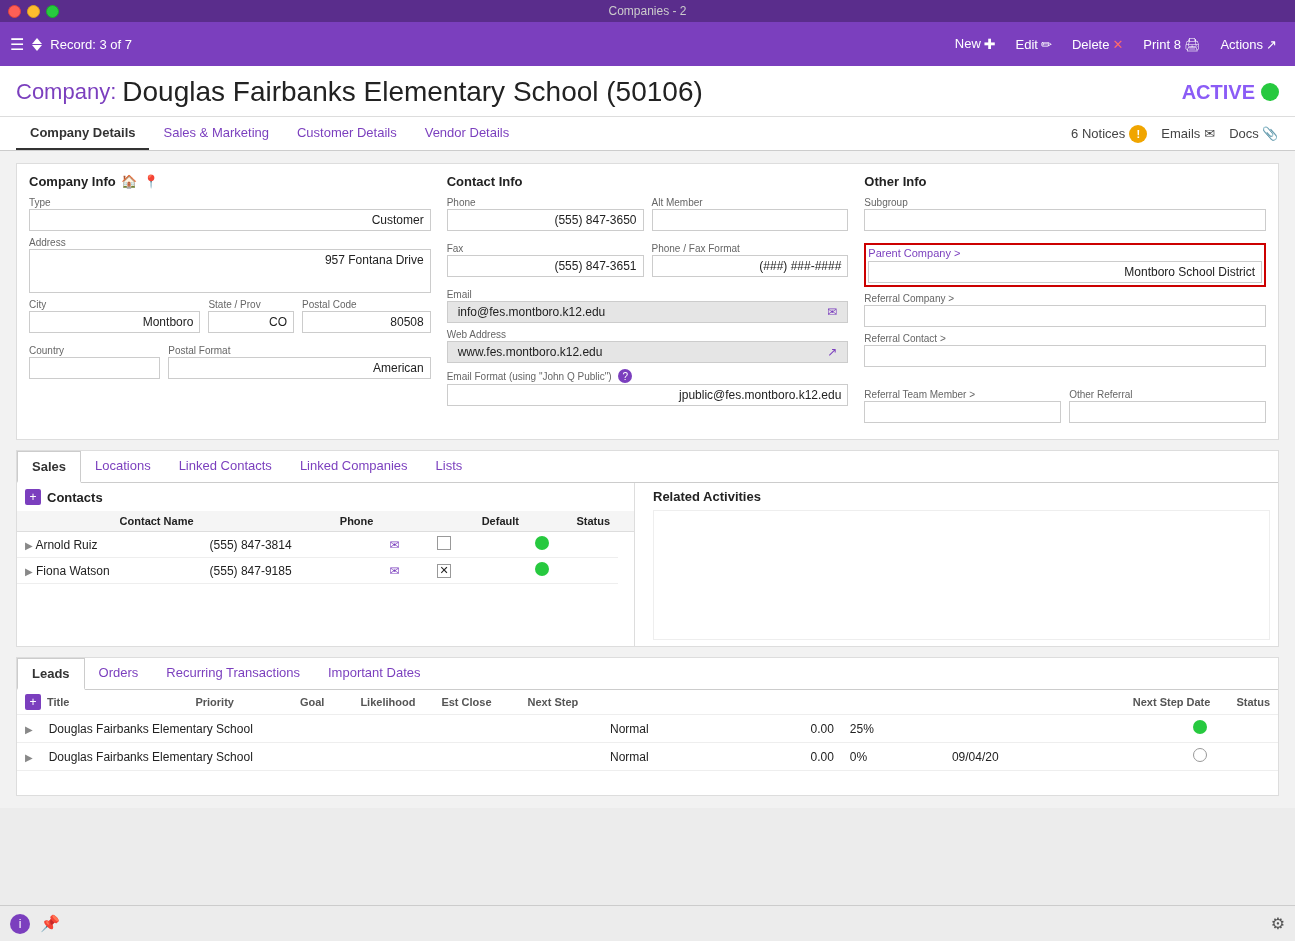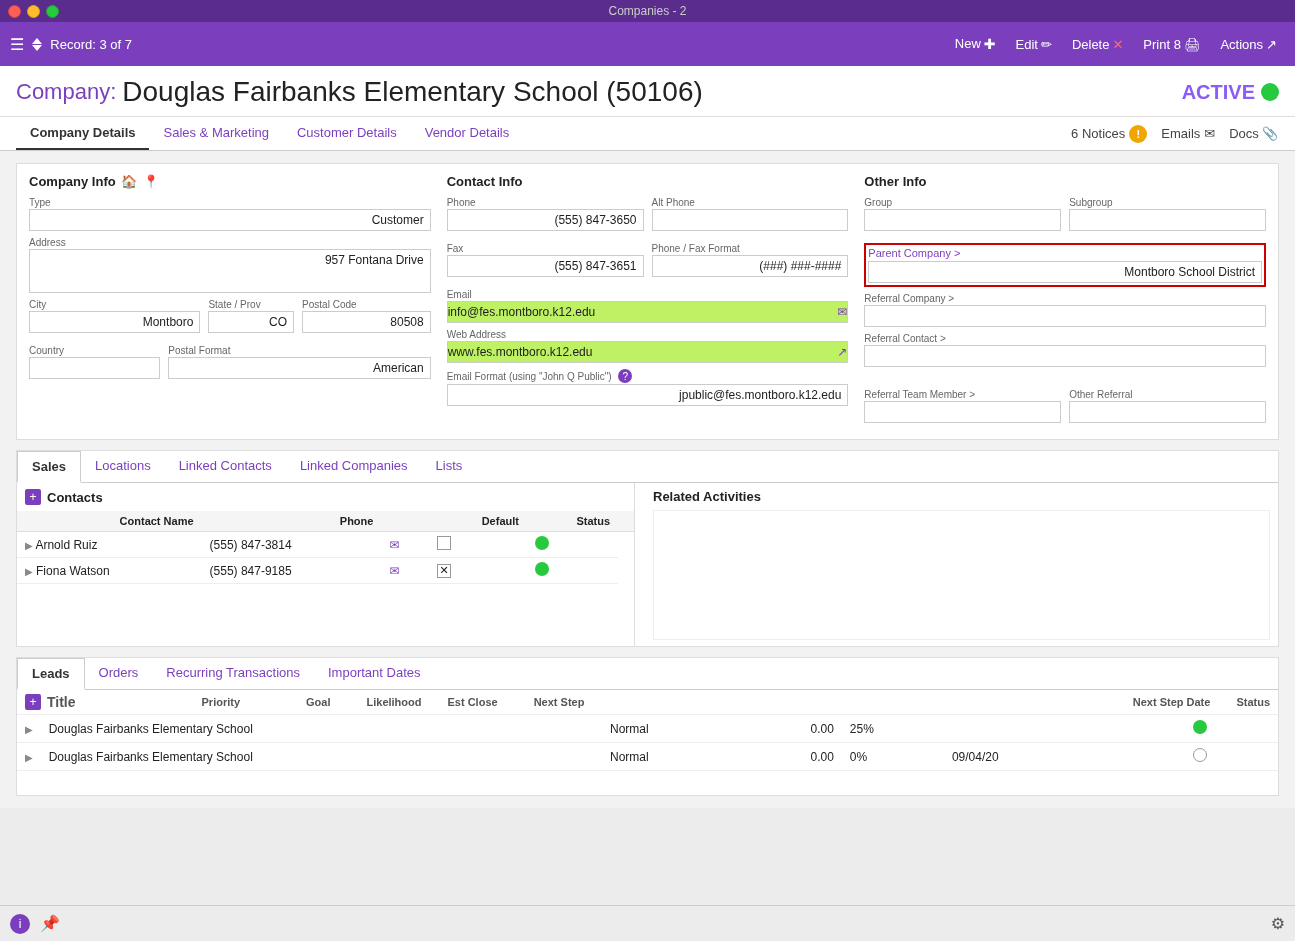--- a/index.html
+++ b/index.html
@@ -49,21 +49,21 @@
     .info-row { display: flex; gap: 16px; background: white; padding: 10px 12px; border: 1px solid #ddd; }
     .info-section { flex: 1; }
     .info-section-title { font-weight: 700; font-size: 13px; margin-bottom: 8px; display: flex; align-items: center; gap: 6px; }
     .info-section-title .icon { color: #7b3fbe; cursor: pointer; }
     .field-group { margin-bottom: 6px; }
     .field-label { font-size: 10px; color: #666; margin-bottom: 1px; }
     .field-value { border: 1px solid #ccc; background: white; padding: 3px 6px; font-size: 12px; min-height: 22px; text-align: right; }
     .field-value.wide { width: 100%; display: block; }
     .field-row { display: flex; gap: 8px; }
     .field-row .field-group { flex: 1; }
-    .field-value-inline { display: flex; align-items: center; gap: 4px; border: 1px solid #ccc; padding: 3px 0; font-size: 12px; min-height: 22px; background: #bef264; }
+    .field-value-inline { display: flex; align-items: center; gap: 4px; border: 1px solid #ccc; padding: 3px 10px; font-size: 12px; min-height: 22px; background: #e5e5e5; }
     .email-icon { color: #7b3fbe; cursor: pointer; }
     .web-icon { color: #7b3fbe; cursor: pointer; }
 
     
     .parent-company-box { border: 2px solid #cc0000; padding: 2px; }
     .parent-company-label { font-size: 11px; color: #555; margin-bottom: 2px; cursor: pointer; }
     .parent-company-label span { color: #7b3fbe; }
 
     
     .sub-tabs-row { background: white; display: flex; align-items: center; border-bottom: 1px solid #ccc; padding: 0 0; border: 1px solid #ddd; }
@@ -232,21 +232,21 @@
     <div class="info-section">
       <div class="info-section-title">
         <span>Contact Info</span>
       </div>
       <div class="field-row">
         <div class="field-group" style="flex:1;">
           <div class="field-label">Phone</div>
           <div class="field-value" style="width:100%;">(555) 847-3650</div>
         </div>
         <div class="field-group" style="flex:1;">
-          <div class="field-label">Alt Phone</div>
+          <div class="field-label">Alt Member</div>
           <div class="field-value" style="width:100%;min-height:22px;"></div>
         </div>
       </div>
       <div class="field-row" style="margin-top:6px;">
         <div class="field-group" style="flex:1;">
           <div class="field-label">Fax</div>
           <div class="field-value" style="width:100%;">(555) 847-3651</div>
         </div>
         <div class="field-group" style="flex:1;">
           <div class="field-label">Phone / Fax Format</div>
@@ -274,24 +274,20 @@
         </div>
         <div class="field-value wide">jpublic@fes.montboro.k12.edu</div>
       </div>
     </div>
 
     <div class="info-section">
       <div class="info-section-title">
         <span>Other Info</span>
       </div>
       <div class="field-row">
-        <div class="field-group" style="flex:1;">
-          <div class="field-label">Group</div>
-          <div class="field-value" style="width:100%;min-height:22px;"></div>
-        </div>
         <div class="field-group" style="flex:1;">
           <div class="field-label">Subgroup</div>
           <div class="field-value" style="width:100%;min-height:22px;"></div>
         </div>
       </div>
       <div class="field-group parent-company-box" style="margin-top:6px;">
         <div class="parent-company-label">
           <span>Parent Company &gt;</span>
         </div>
         <div class="field-value wide">Montboro School District</div>
@@ -382,21 +378,21 @@
     <div class="bottom-tabs-row" style="border:none;border-bottom:1px solid #ccc;">
       <div class="bottom-tab active">Leads</div>
       <div class="bottom-tab colored">Orders</div>
       <div class="bottom-tab colored">Recurring Transactions</div>
       <div class="bottom-tab colored">Important Dates</div>
     </div>
 
     <div class="leads-table-container" style="border:none;">
       <div class="leads-add-row">
         <button class="add-btn">+</button>
-        <span style="font-size:14px;font-weight:600;color:#555;">Title</span>
+        <span style="font-size:11px;font-weight:600;color:#555;">Title</span>
         <span style="font-size:11px;font-weight:600;color:#555;margin-left:120px;">Priority</span>
         <span style="font-size:11px;font-weight:600;color:#555;margin-left:60px;">Goal</span>
         <span style="font-size:11px;font-weight:600;color:#555;margin-left:30px;">Likelihood</span>
         <span style="font-size:11px;font-weight:600;color:#555;margin-left:20px;">Est Close</span>
         <span style="font-size:11px;font-weight:600;color:#555;margin-left:30px;">Next Step</span>
         <span style="font-size:11px;font-weight:600;color:#555;margin-left:auto;">Next Step Date</span>
         <span style="font-size:11px;font-weight:600;color:#555;margin-left:20px;">Status</span>
       </div>
       <div class="leads-scroll-wrap">
         <table class="leads-table" style="width:100%;">

